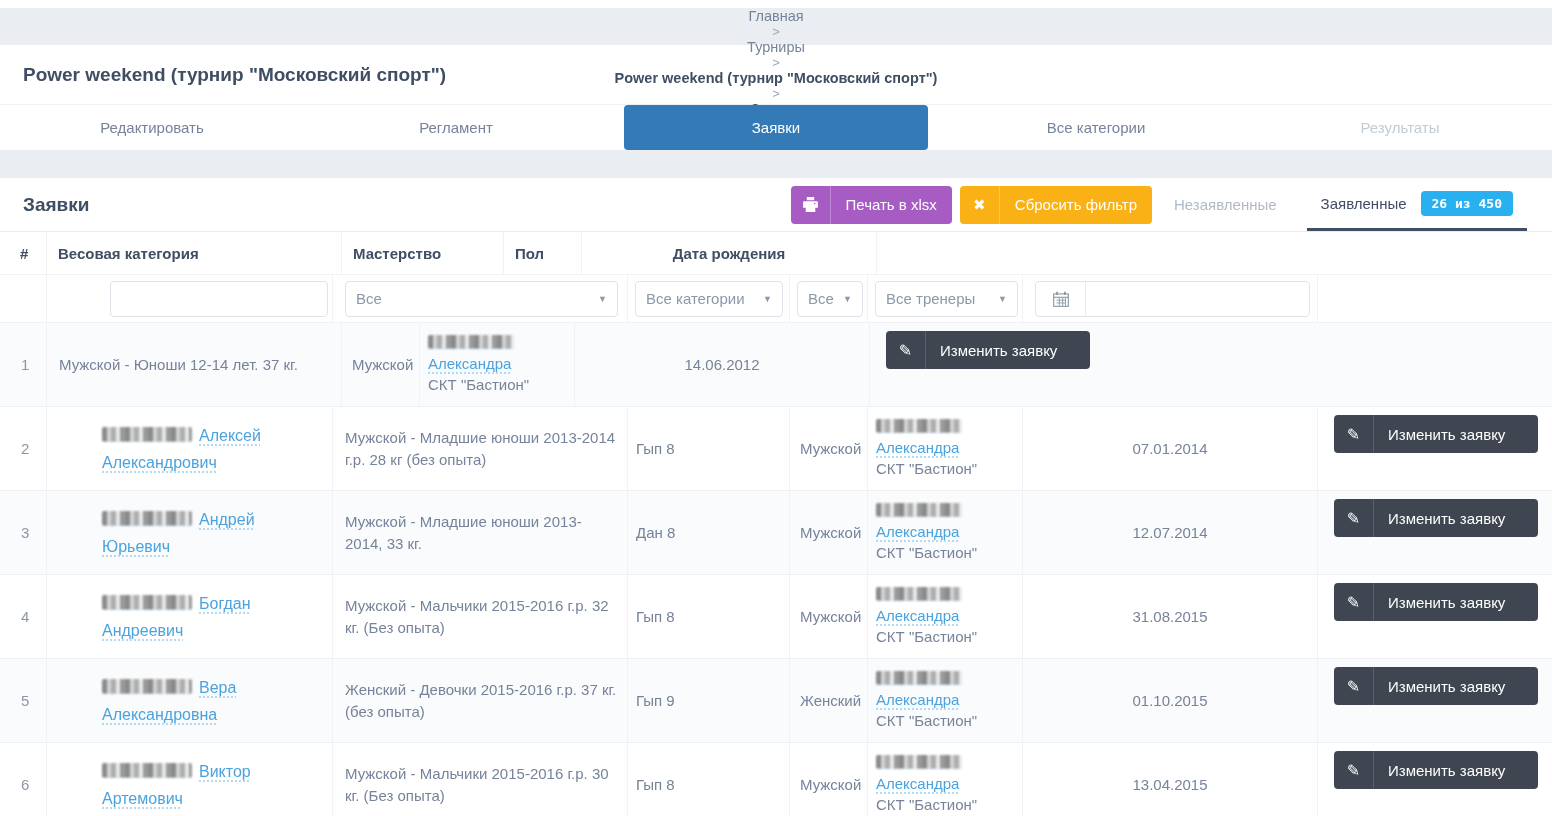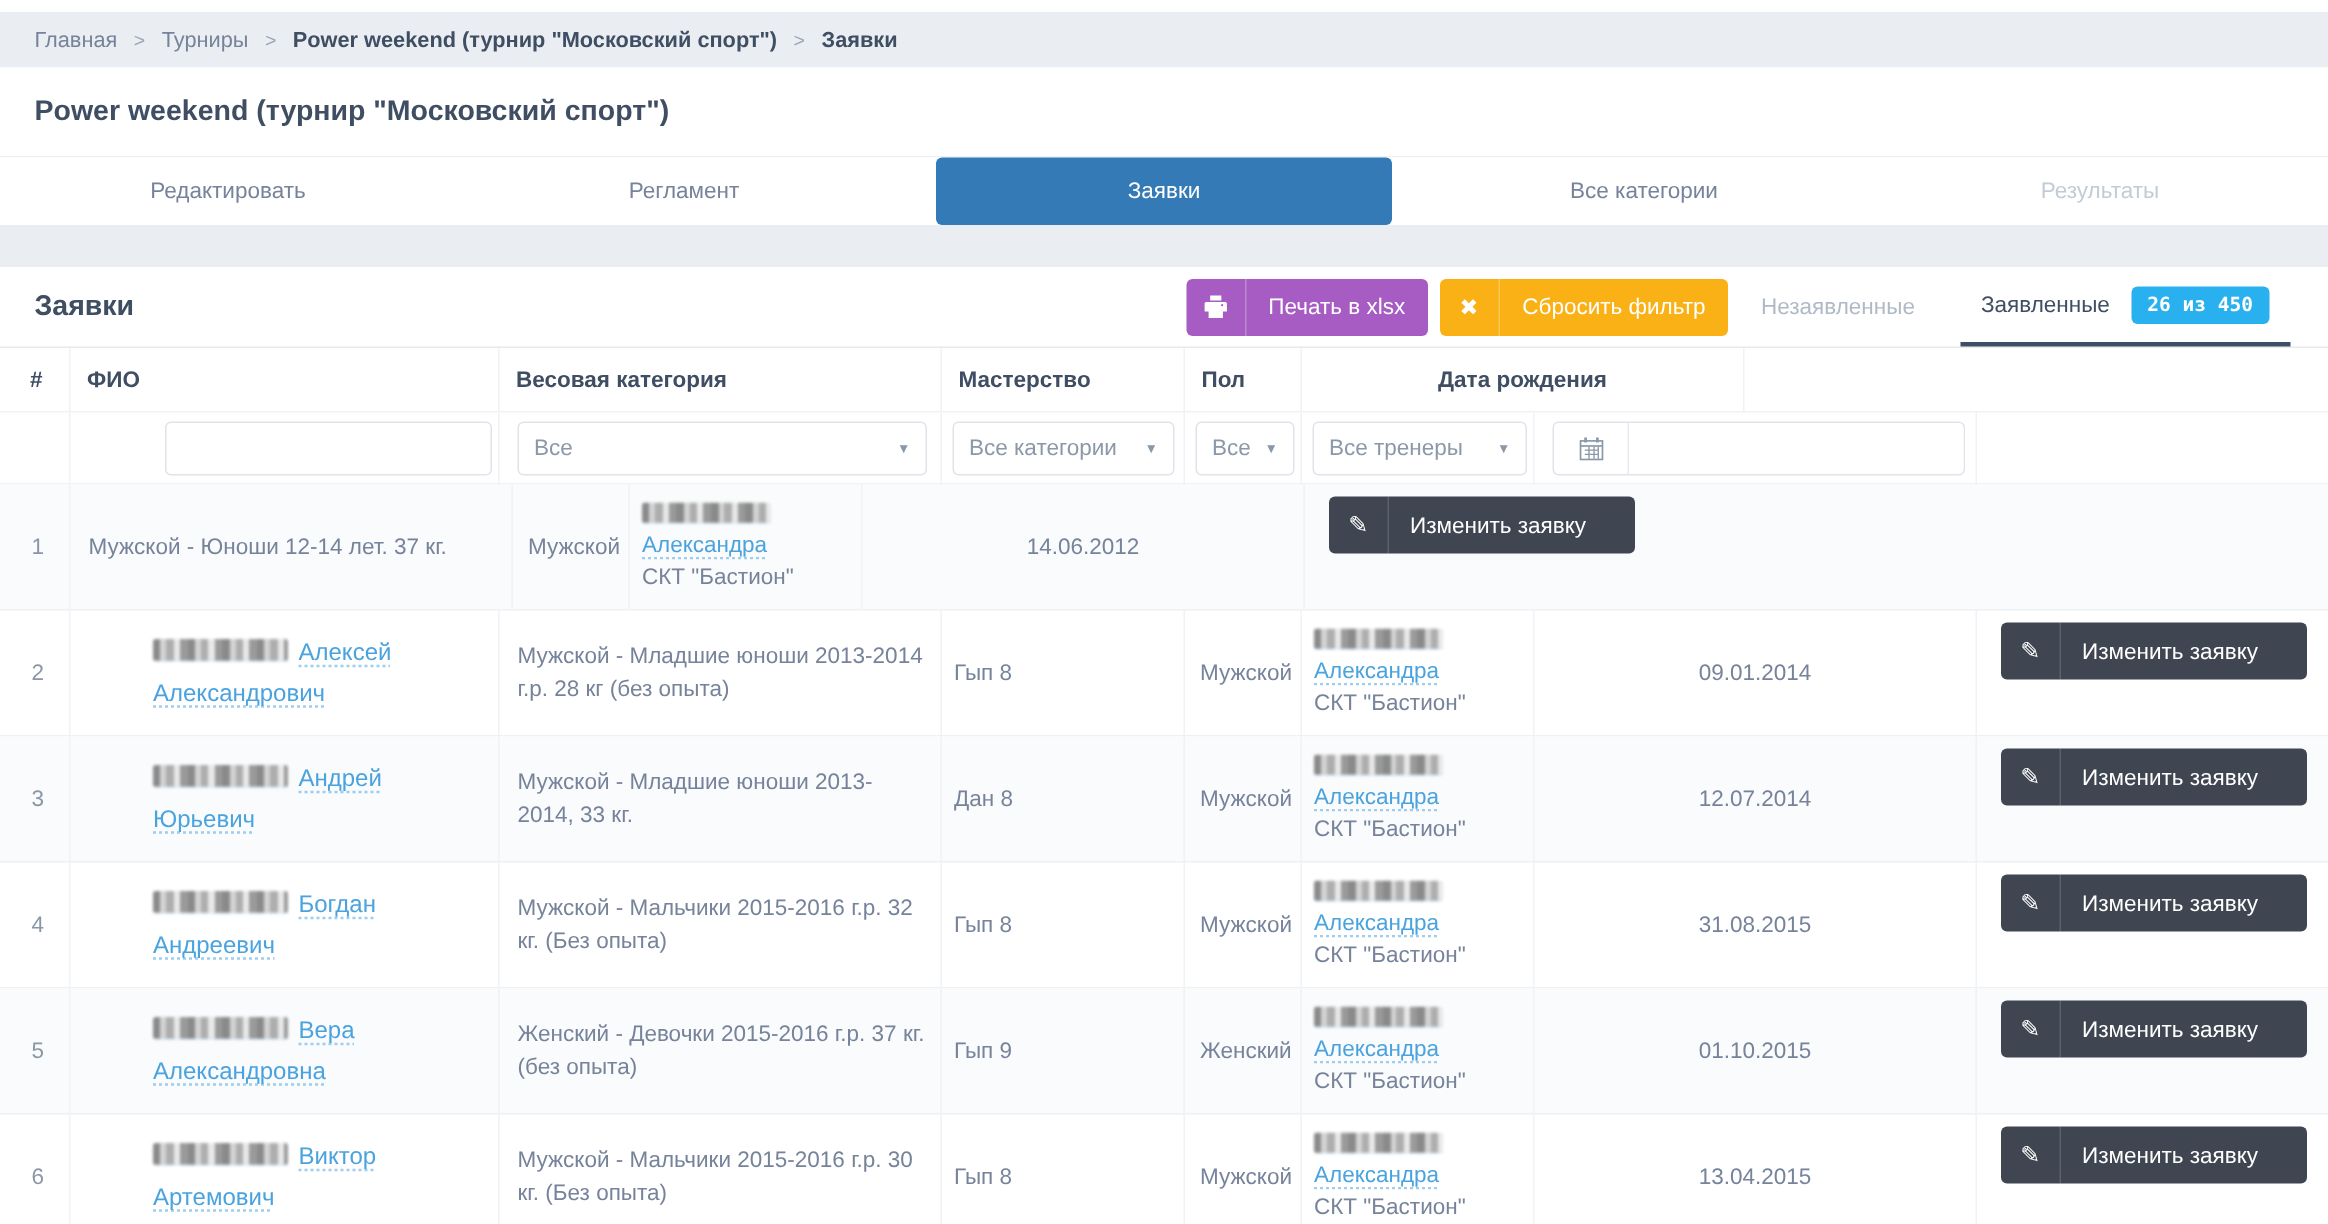--- a/index.html
+++ b/index.html
@@ -3,21 +3,21 @@
 <meta charset="utf-8">
 <style>
   * { margin:0; padding:0; box-sizing:border-box; }
   html,body { width:1552px; height:816px; overflow:hidden; background:#fff;
     font-family:"Liberation Sans","DejaVu Sans",sans-serif; }
   .page { width:1552px; height:816px; overflow:hidden; background:#fff; }
 
   
   .top-strip { height:8px; background:#fff; }
   .breadcrumb { height:37px; background:#eaeef2; display:flex; align-items:center;
-    padding:0 23px; font-size:14.5px; color:#76839a; }
+    padding:0 23px; font-size:14.5px; color:#76839a;flex-direction:column; }
   .breadcrumb .sep { margin:0 11px; color:#9aa6b5; font-size:13px; }
   .breadcrumb .crumb { color:#76839a; text-decoration:none; cursor:pointer; }
   .breadcrumb .crumb.bold { color:#3f4e63; font-weight:bold; cursor:default; }
 
   
   .title-section { height:60px; background:#fff; display:flex; align-items:center;
     padding:0 23px; border-bottom:1px solid #eef1f4; }
   .title-section h1 { font-size:19px; color:#3f4e63; font-weight:bold; }
 
   
@@ -175,21 +175,20 @@
     <div class="declared-group">
       <span class="declared-label">Заявленные</span>
       <span class="badge">26 из 450</span>
     </div>
   </div>
 
   <div class="tbl">
 
     <div class="tr thead">
       <div class="th c-num">#</div>
-      <div class="th c-fio">ФИО</div>
       <div class="th c-weight">Весовая категория</div>
       <div class="th c-rank">Мастерство</div>
       <div class="th c-gender">Пол</div>
       <div class="th c-date">Дата рождения</div>
       <div class="th c-action"></div>
     </div>
 
     <div class="tr frow">
       <div class="td c-num"></div>
       <div class="td c-fio">
@@ -261,21 +260,21 @@
         <a class="name-link"><span class="blur b-name"></span><span>Алексей Александрович</span></a>
       </div>
       <div class="td c-weight">Мужской - Младшие юноши 2013-2014 г.р. 28 кг (без опыта)</div>
       <div class="td c-rank">Гып 8</div>
       <div class="td c-gender">Мужской</div>
       <div class="td c-trainer">
         <span class="blur b-trainer"></span>
         <a class="trainer-link">Александра</a>
         <span class="club">СКТ "Бастион"</span>
       </div>
-      <div class="td c-date">09.01.2014</div>
+      <div class="td c-date">07.01.2014</div>
       <div class="td c-action">
         <button class="edit-btn">
           <span class="pencil">✎</span>
           <span class="elbl">Изменить заявку</span>
         </button>
       </div>
     </div>
 
     <div class="tr brow">
       <div class="td c-num">3</div>

